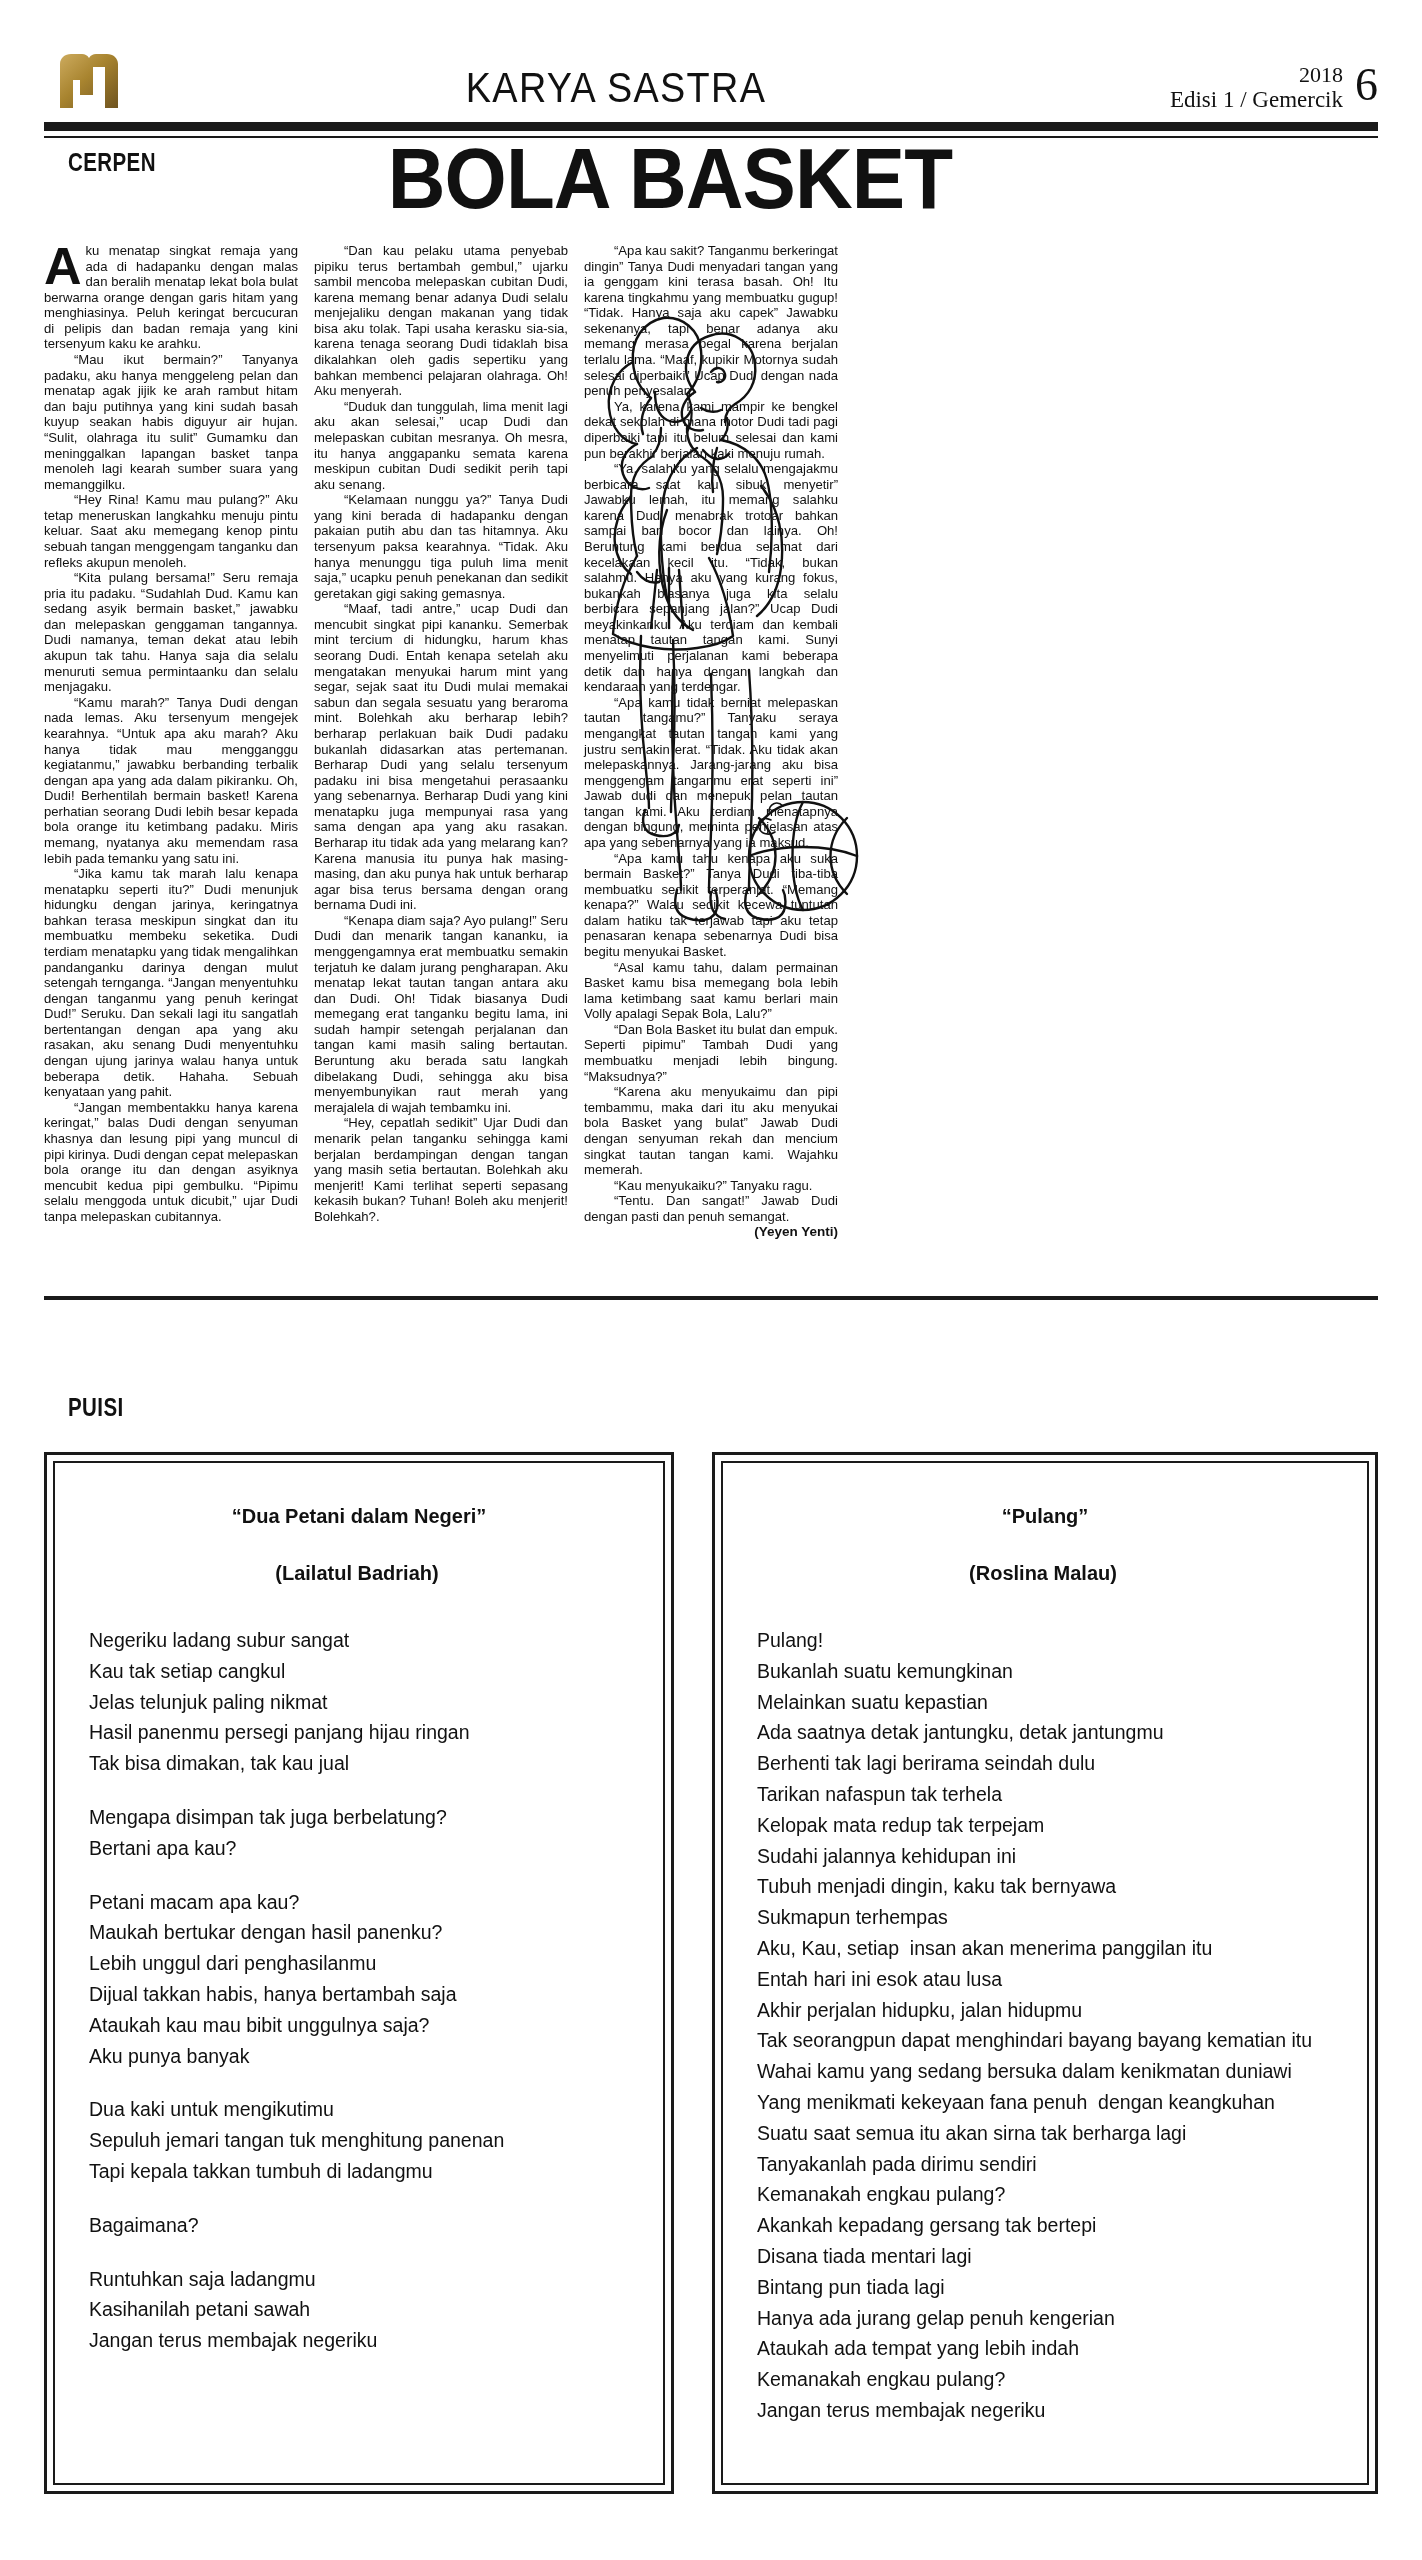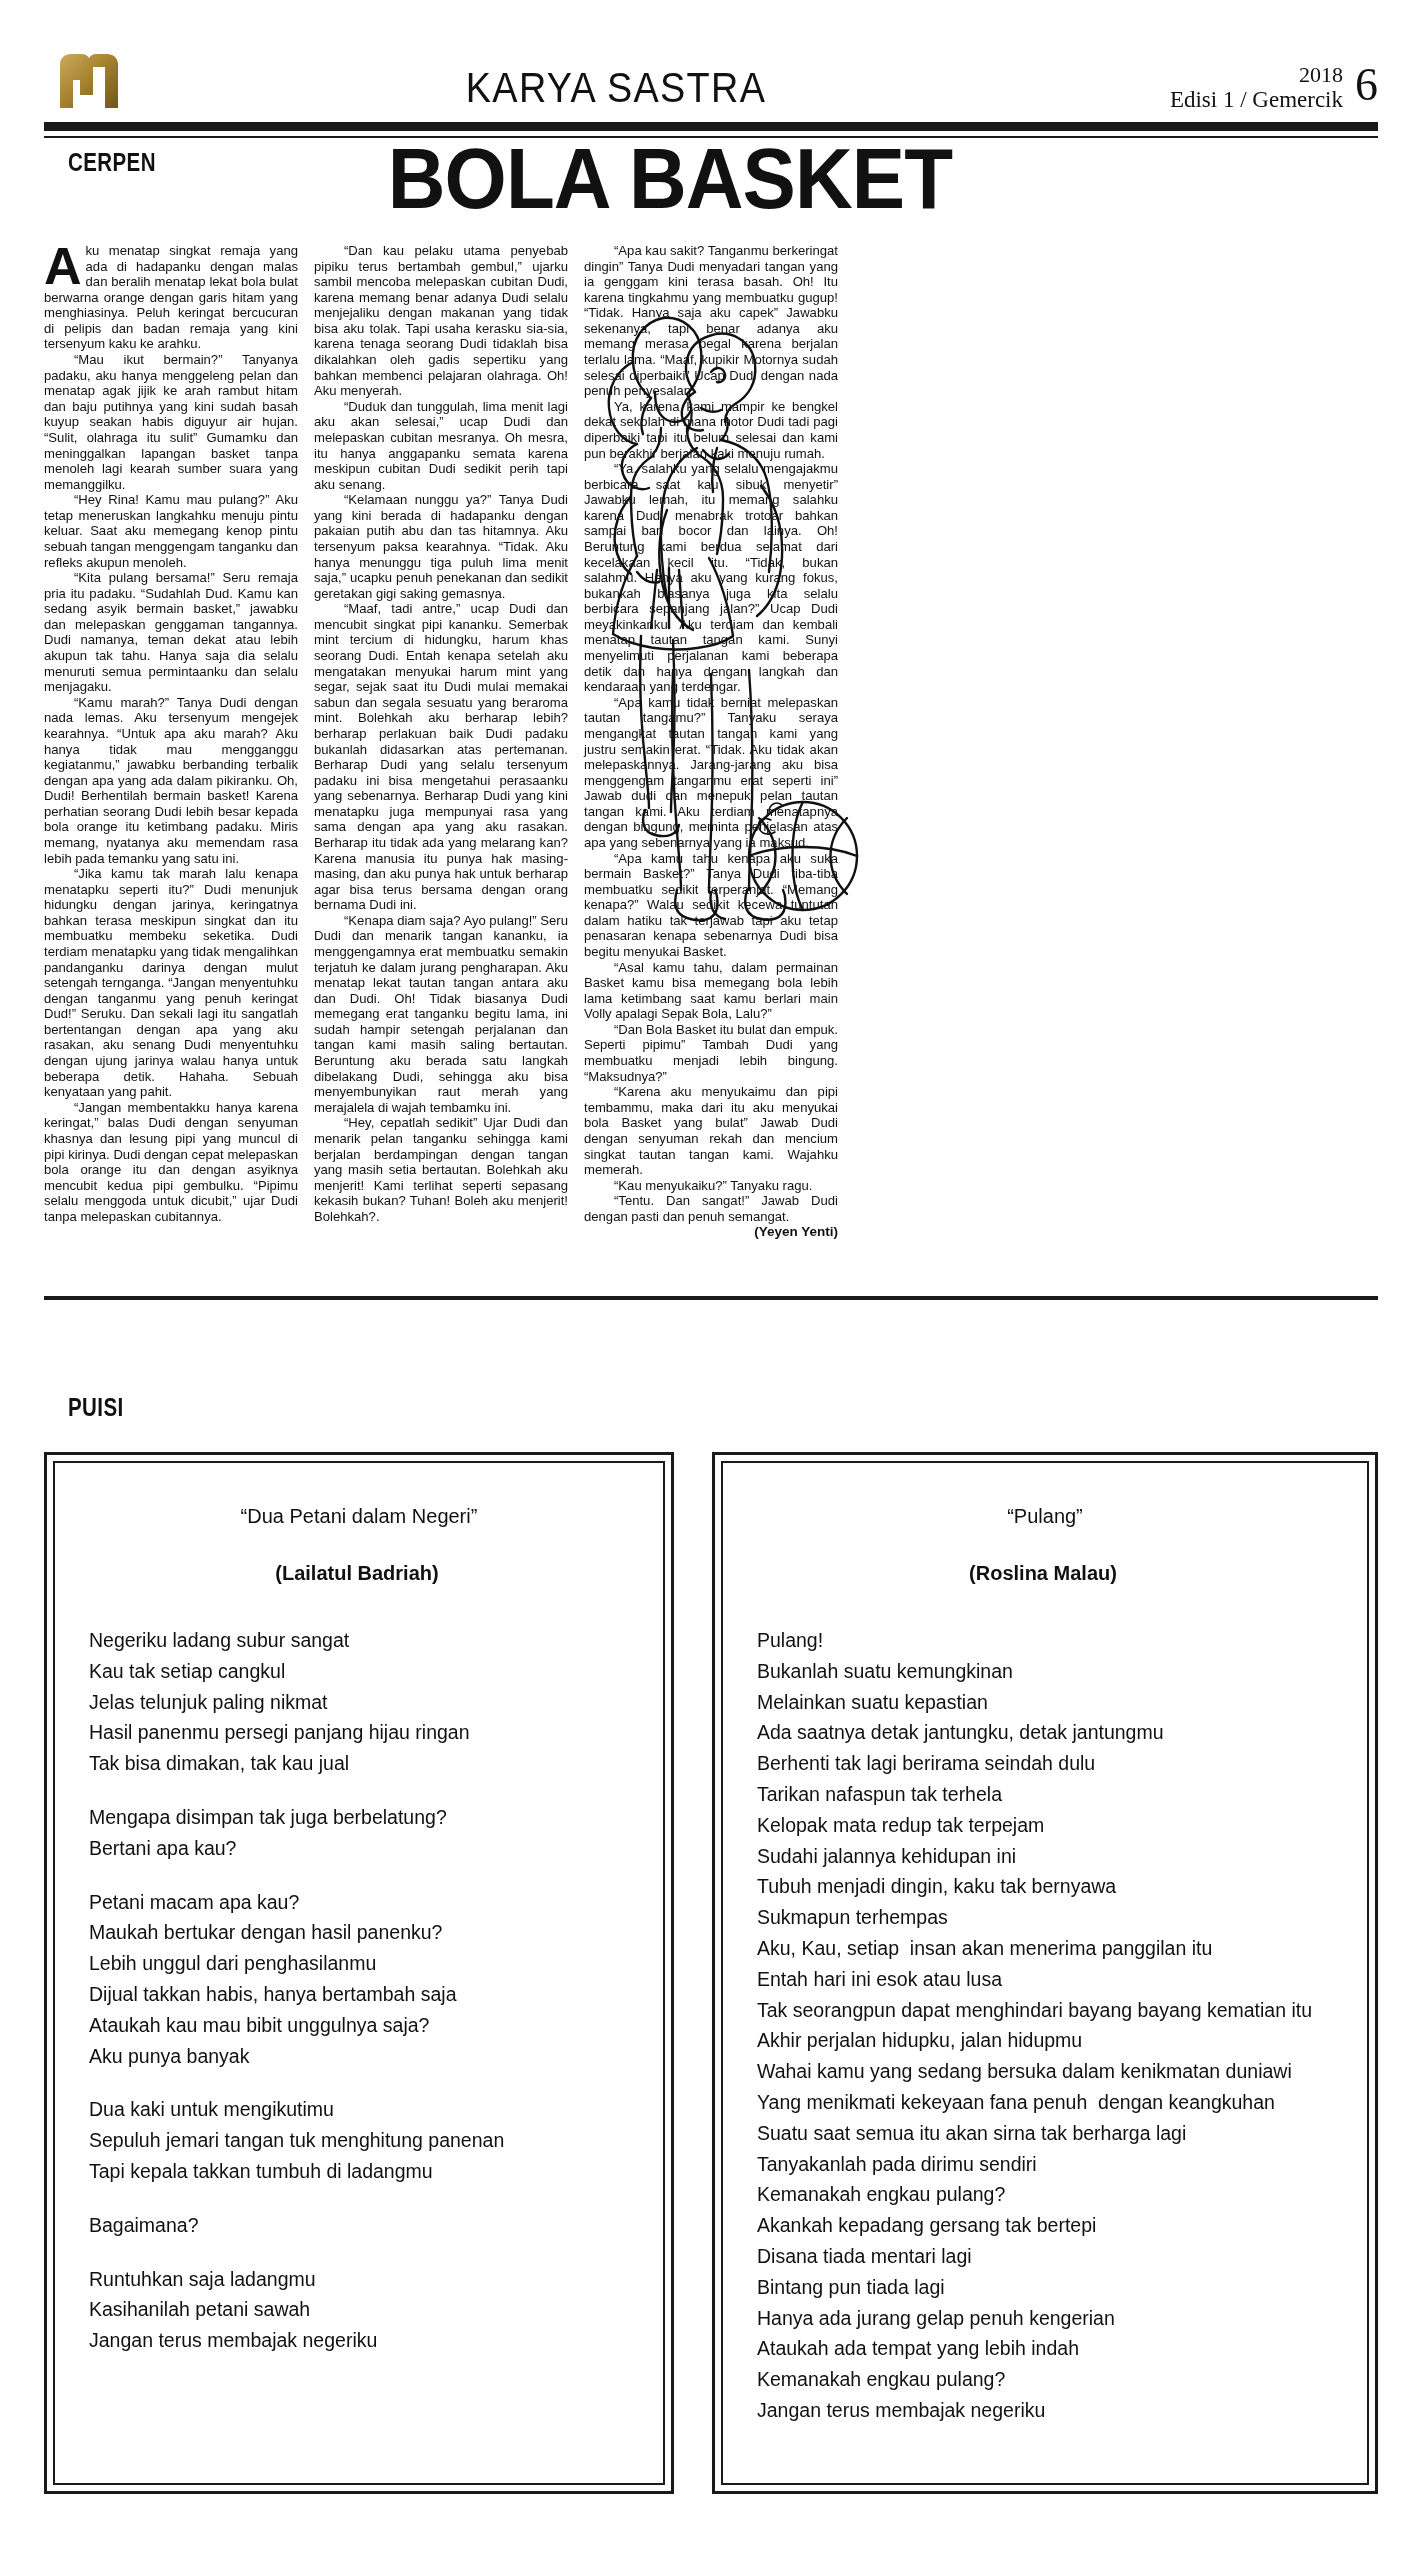--- a/index.html
+++ b/index.html
@@ -172,21 +172,21 @@
   .poem-inner {
     width: 100%; height: 100%;
     border: 2px solid #1a1a1a;
     padding: 26px 34px 20px 34px;
   }
   #poem-box-1 { left: 44px;  width: 630px; }
   #poem-box-2 { left: 712px; width: 666px; }
 
   .poem-title {
     text-align: center;
-    font-weight: 400;
+    font-weight: 700;
     font-size: 20px;
     margin: 16px 0 0 0;
     font-family: "Liberation Sans", sans-serif;
   }
   .poem-author {
     text-align: center;
     font-weight: 700;
     font-size: 20px;
     margin-top: 34px;
     margin-bottom: 40px;
@@ -379,22 +379,22 @@
             <div class="poem-line">Melainkan suatu kepastian</div>
             <div class="poem-line">Ada saatnya detak jantungku, detak jantungmu</div>
             <div class="poem-line">Berhenti tak lagi berirama seindah dulu</div>
             <div class="poem-line">Tarikan nafaspun tak terhela</div>
             <div class="poem-line">Kelopak mata redup tak terpejam</div>
             <div class="poem-line">Sudahi jalannya kehidupan ini</div>
             <div class="poem-line">Tubuh menjadi dingin, kaku tak bernyawa</div>
             <div class="poem-line">Sukmapun terhempas</div>
             <div class="poem-line">Aku, Kau, setiap  insan akan menerima panggilan itu</div>
             <div class="poem-line">Entah hari ini esok atau lusa</div>
+            <div class="poem-line">Akhir perjalan hidupku, jalan hidupmu</div>
             <div class="poem-line">Tak seorangpun dapat menghindari bayang bayang kematian itu</div>
-            <div class="poem-line">Akhir perjalan hidupku, jalan hidupmu</div>
             <div class="poem-line">Wahai kamu yang sedang bersuka dalam kenikmatan duniawi</div>
             <div class="poem-line">Yang menikmati kekeyaan fana penuh  dengan keangkuhan</div>
             <div class="poem-line">Suatu saat semua itu akan sirna tak berharga lagi</div>
             <div class="poem-line">Tanyakanlah pada dirimu sendiri</div>
             <div class="poem-line">Kemanakah engkau pulang?</div>
             <div class="poem-line">Akankah kepadang gersang tak bertepi</div>
             <div class="poem-line">Disana tiada mentari lagi</div>
             <div class="poem-line">Bintang pun tiada lagi</div>
             <div class="poem-line">Hanya ada jurang gelap penuh kengerian</div>
             <div class="poem-line">Ataukah ada tempat yang lebih indah</div>

